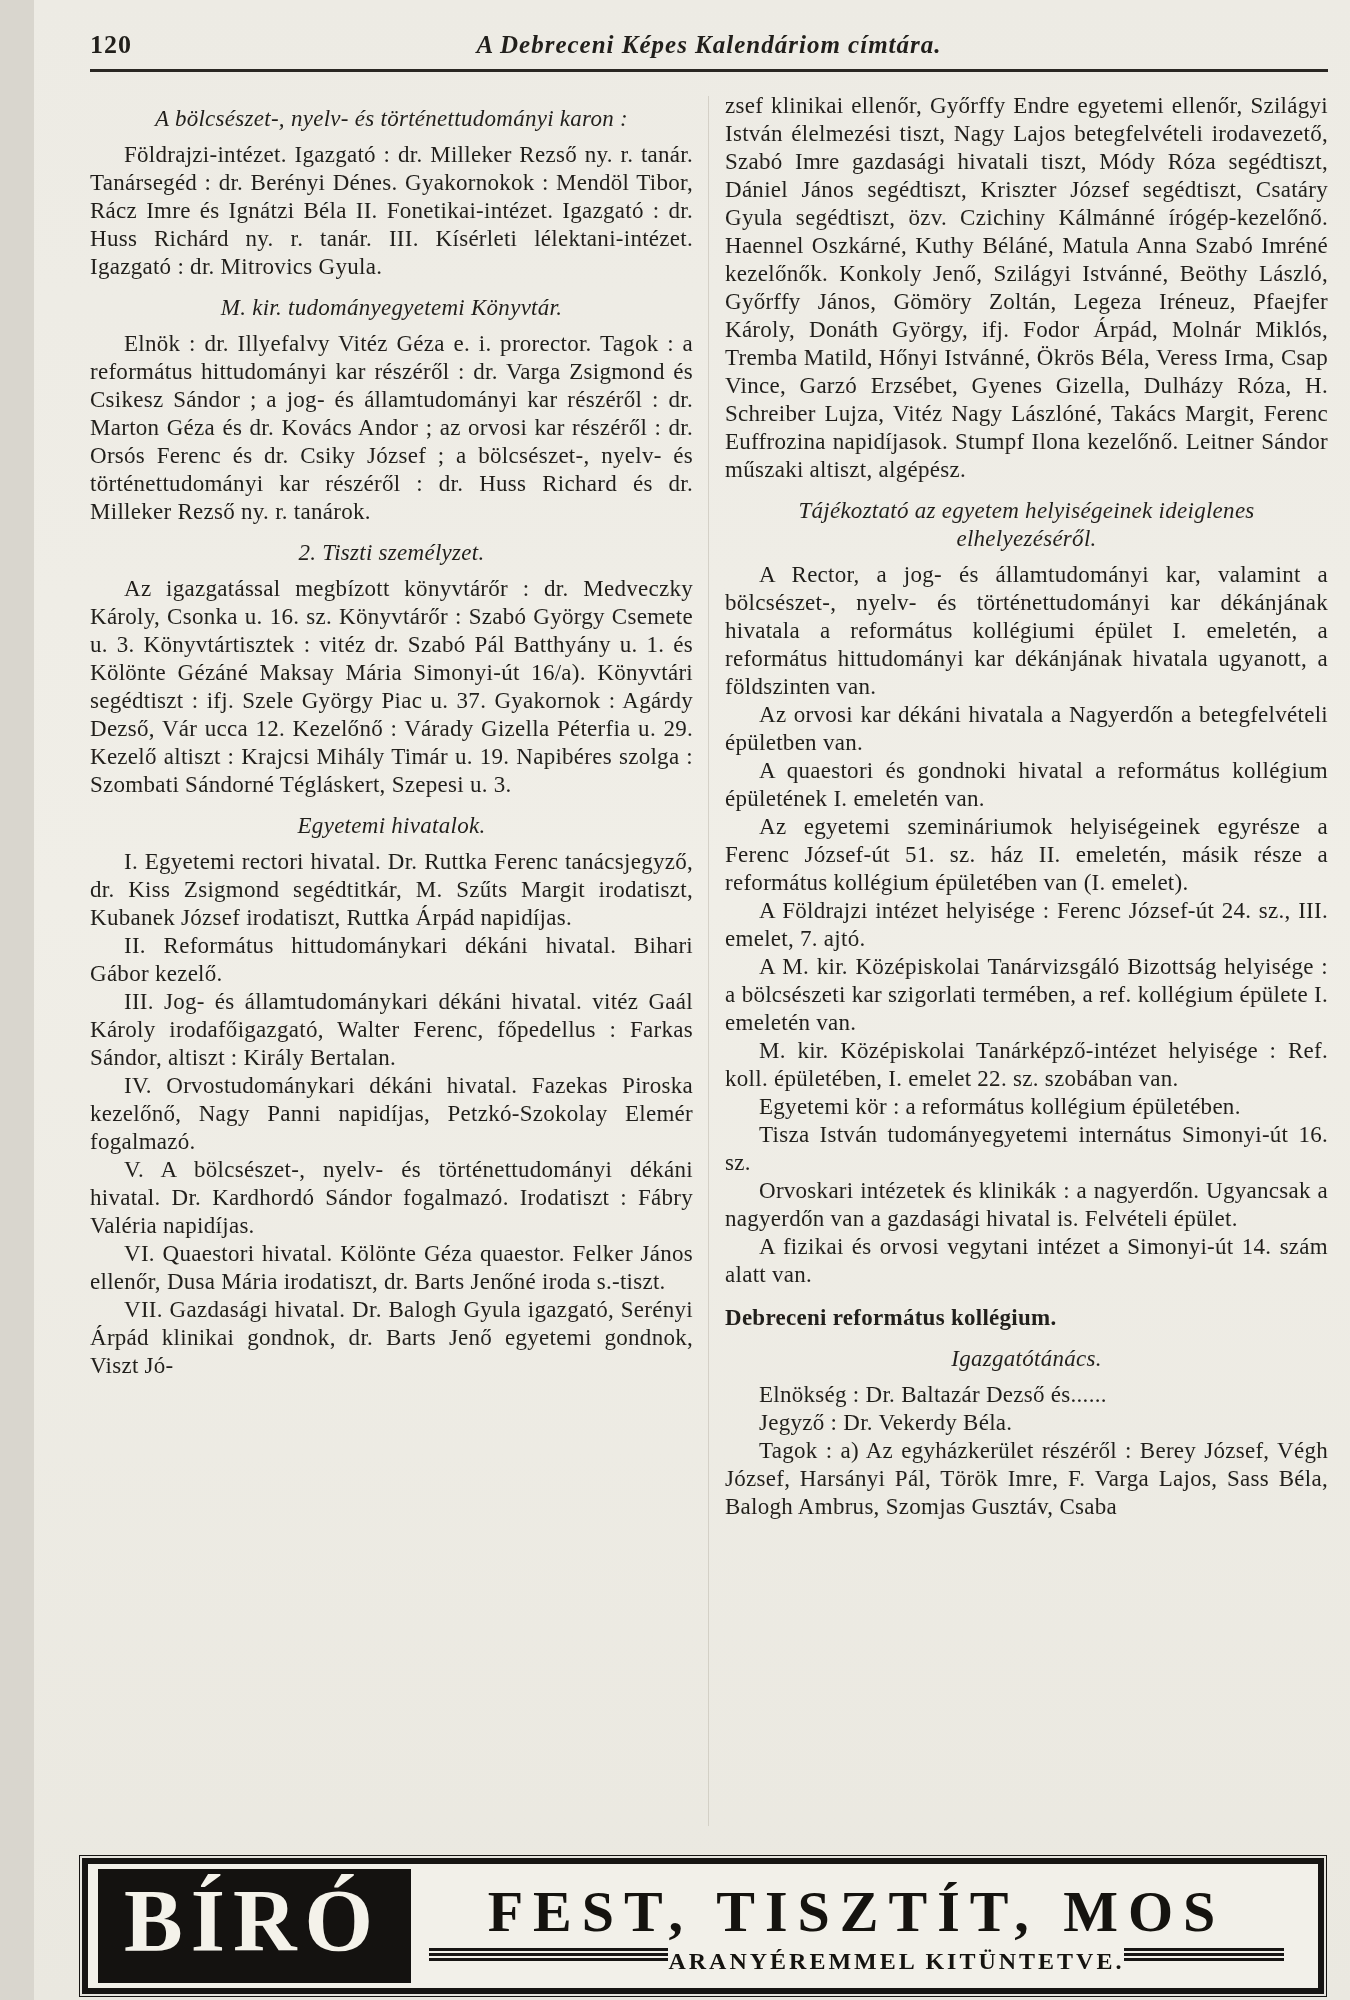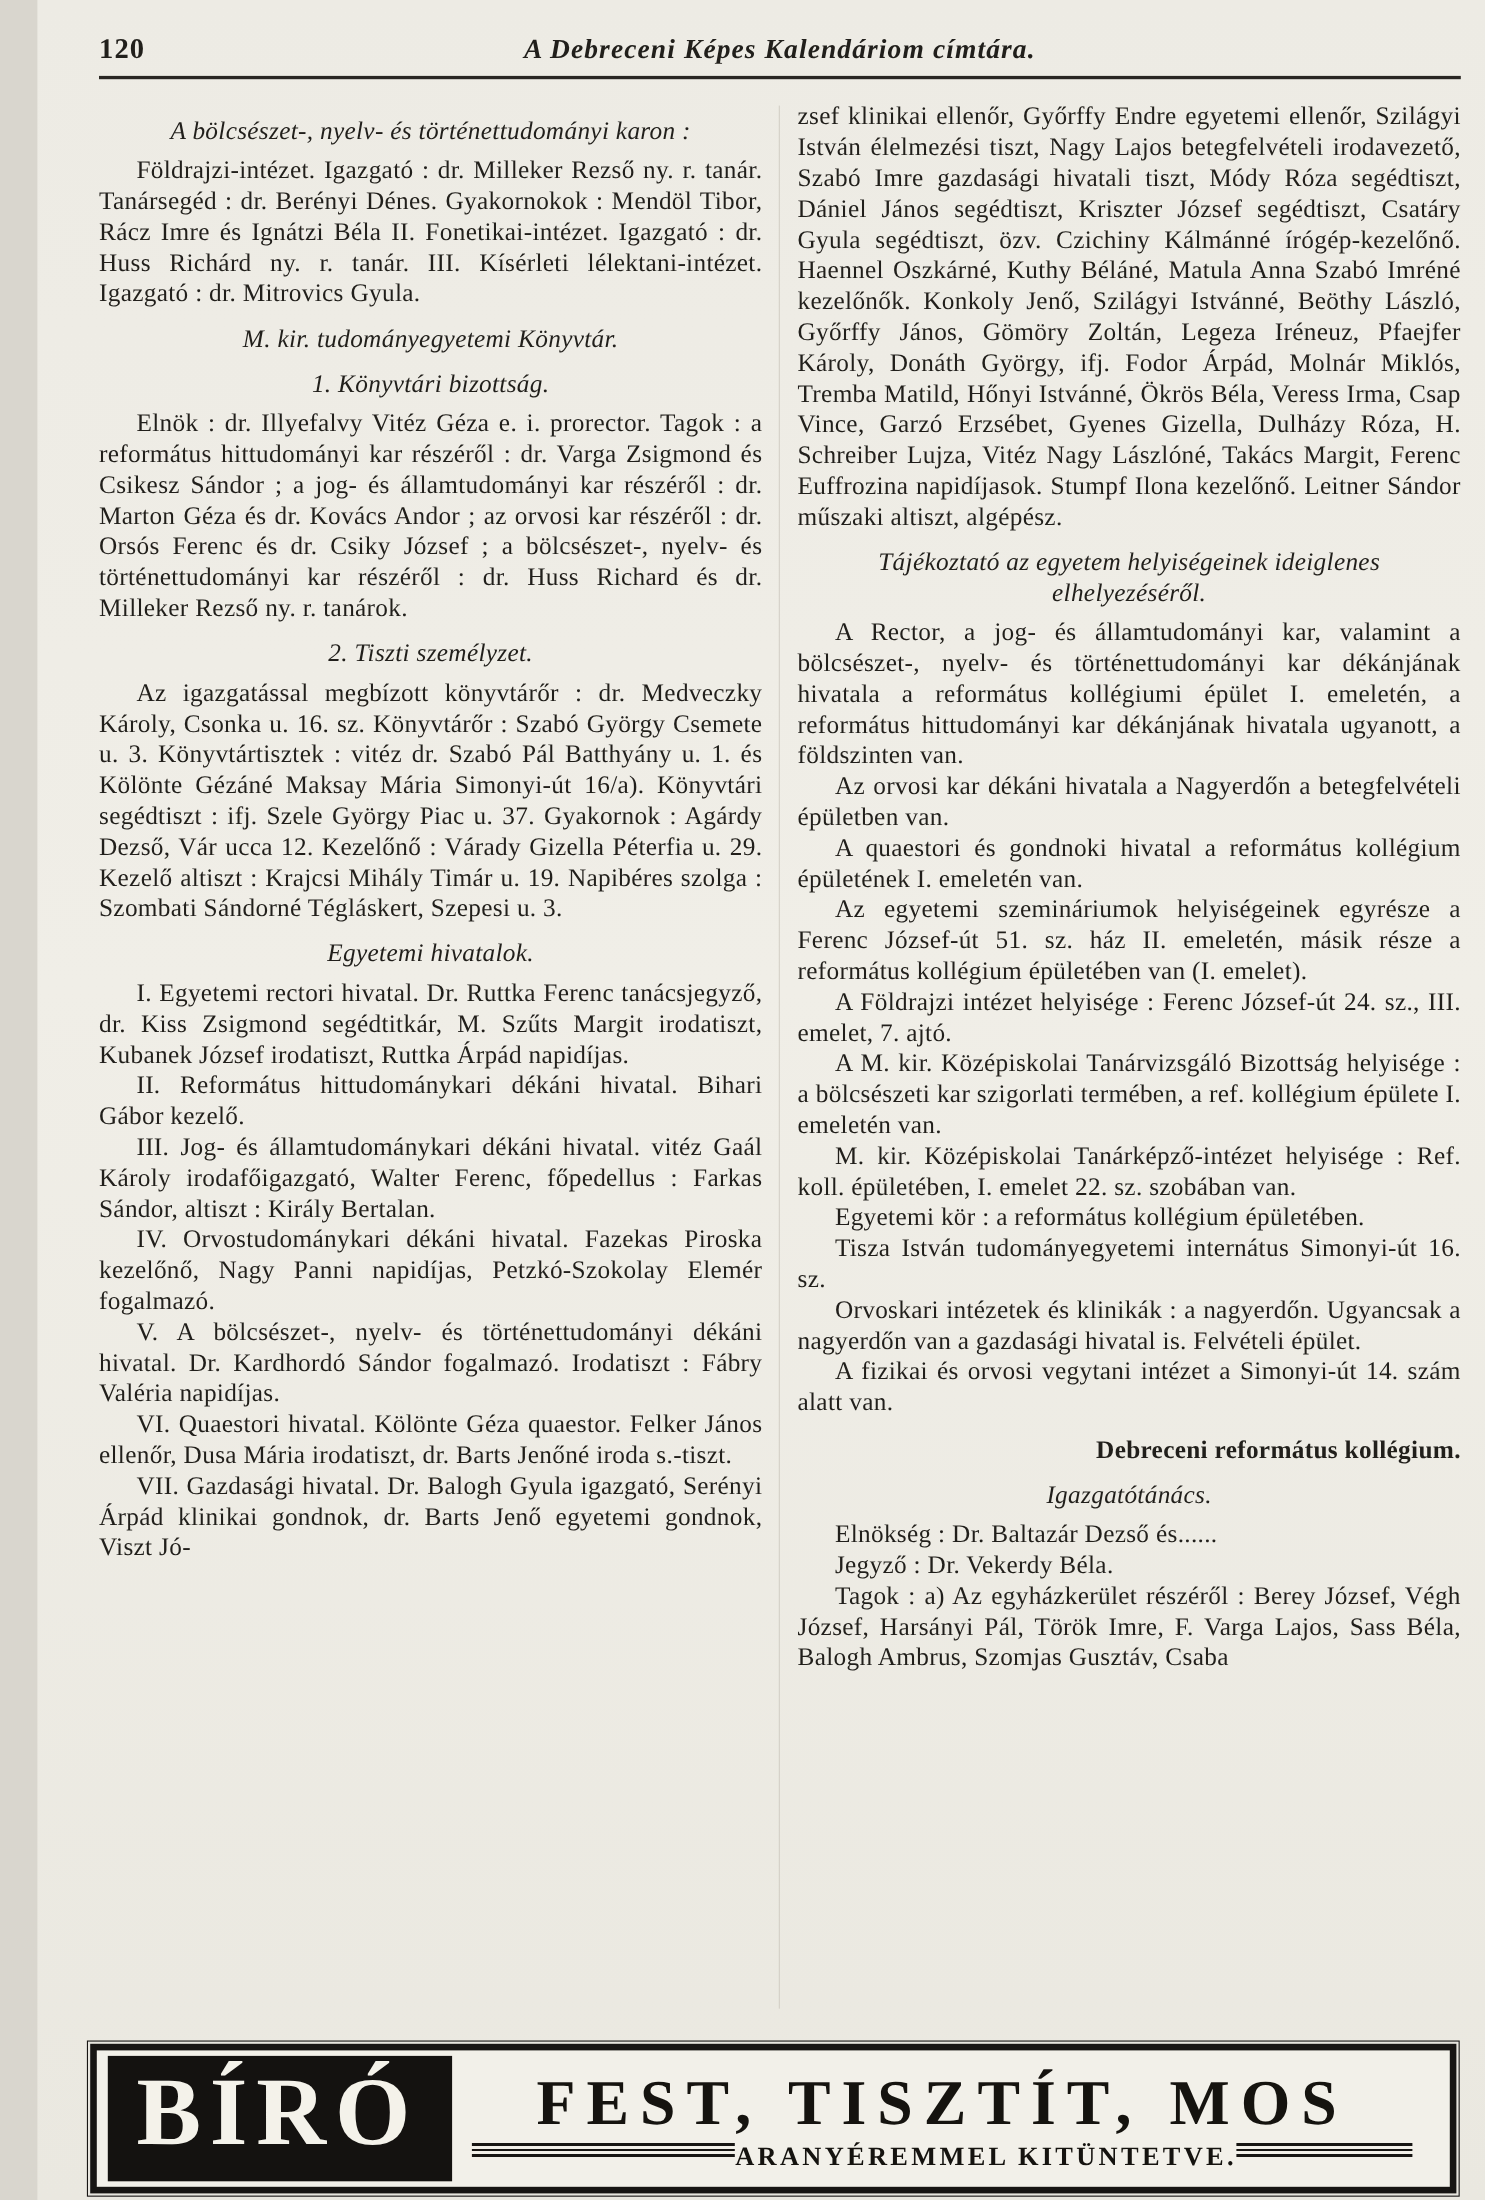--- a/index.html
+++ b/index.html
@@ -72,21 +72,21 @@
   }
   .block { margin: 0; }
   .heading {
     font-style: italic;
     text-align: center;
     text-indent: 0;
     margin: 13px 22px 8px 22px;
   }
   .bold-heading {
     font-weight: bold;
-    text-align: right;
+    text-align: left;
     text-indent: 0;
     margin: 15px 0 7px 0;
   }
   .paragraph { text-indent: 34px; }
   .paragraph-flush { text-indent: 0; }
 
   
   .ad {
     position: absolute;
     left: 48px;
@@ -157,21 +157,20 @@
     <span class="header-spacer"></span>
   </div>
 
   <div class="col-rule"></div>
 
   <div class="columns">
     <div class="column">
         <p class="block heading">A bölcsészet-, nyelv- és történettudományi karon :</p>
         <p class="block paragraph">Földrajzi-intézet. Igazgató : dr. Milleker Rezső ny. r. tanár. Tanársegéd : dr. Berényi Dénes. Gyakornokok : Mendöl Tibor, Rácz Imre és Ignátzi Béla II. Fonetikai-intézet. Igazgató : dr. Huss Richárd ny. r. tanár. III. Kísérleti lélektani-intézet. Igazgató : dr. Mitrovics Gyula.</p>
         <p class="block heading">M. kir. tudományegyetemi Könyvtár.</p>
-        <p class="block heading">1. Könyvtári bizottság.</p>
         <p class="block paragraph">Elnök : dr. Illyefalvy Vitéz Géza e. i. prorector. Tagok : a református hittudományi kar részéről : dr. Varga Zsigmond és Csikesz Sándor ; a jog- és államtudományi kar részéről : dr. Marton Géza és dr. Kovács Andor ; az orvosi kar részéről : dr. Orsós Ferenc és dr. Csiky József ; a bölcsészet-, nyelv- és történettudományi kar részéről : dr. Huss Richard és dr. Milleker Rezső ny. r. tanárok.</p>
         <p class="block heading">2. Tiszti személyzet.</p>
         <p class="block paragraph">Az igazgatással megbízott könyvtárőr : dr. Medveczky Károly, Csonka u. 16. sz. Könyvtárőr : Szabó György Csemete u. 3. Könyvtártisztek : vitéz dr. Szabó Pál Batthyány u. 1. és Kölönte Gézáné Maksay Mária Simonyi-út 16/a). Könyvtári segédtiszt : ifj. Szele György Piac u. 37. Gyakornok : Agárdy Dezső, Vár ucca 12. Kezelőnő : Várady Gizella Péterfia u. 29. Kezelő altiszt : Krajcsi Mihály Timár u. 19. Napibéres szolga : Szombati Sándorné Tégláskert, Szepesi u. 3.</p>
         <p class="block heading">Egyetemi hivatalok.</p>
         <p class="block paragraph">I. Egyetemi rectori hivatal. Dr. Ruttka Ferenc tanácsjegyző, dr. Kiss Zsigmond segédtitkár, M. Szűts Margit irodatiszt, Kubanek József irodatiszt, Ruttka Árpád napidíjas.</p>
         <p class="block paragraph">II. Református hittudománykari dékáni hivatal. Bihari Gábor kezelő.</p>
         <p class="block paragraph">III. Jog- és államtudománykari dékáni hivatal. vitéz Gaál Károly irodafőigazgató, Walter Ferenc, főpedellus : Farkas Sándor, altiszt : Király Bertalan.</p>
         <p class="block paragraph">IV. Orvostudománykari dékáni hivatal. Fazekas Piroska kezelőnő, Nagy Panni napidíjas, Petzkó-Szokolay Elemér fogalmazó.</p>
         <p class="block paragraph">V. A bölcsészet-, nyelv- és történettudományi dékáni hivatal. Dr. Kardhordó Sándor fogalmazó. Irodatiszt : Fábry Valéria napidíjas.</p>
         <p class="block paragraph">VI. Quaestori hivatal. Kölönte Géza quaestor. Felker János ellenőr, Dusa Mária irodatiszt, dr. Barts Jenőné iroda s.-tiszt.</p>

